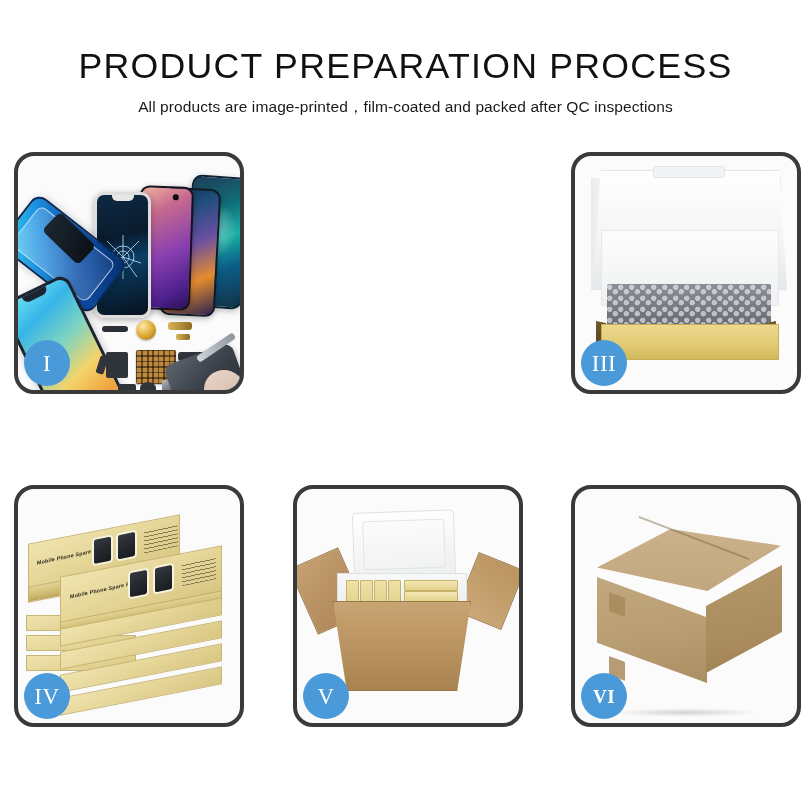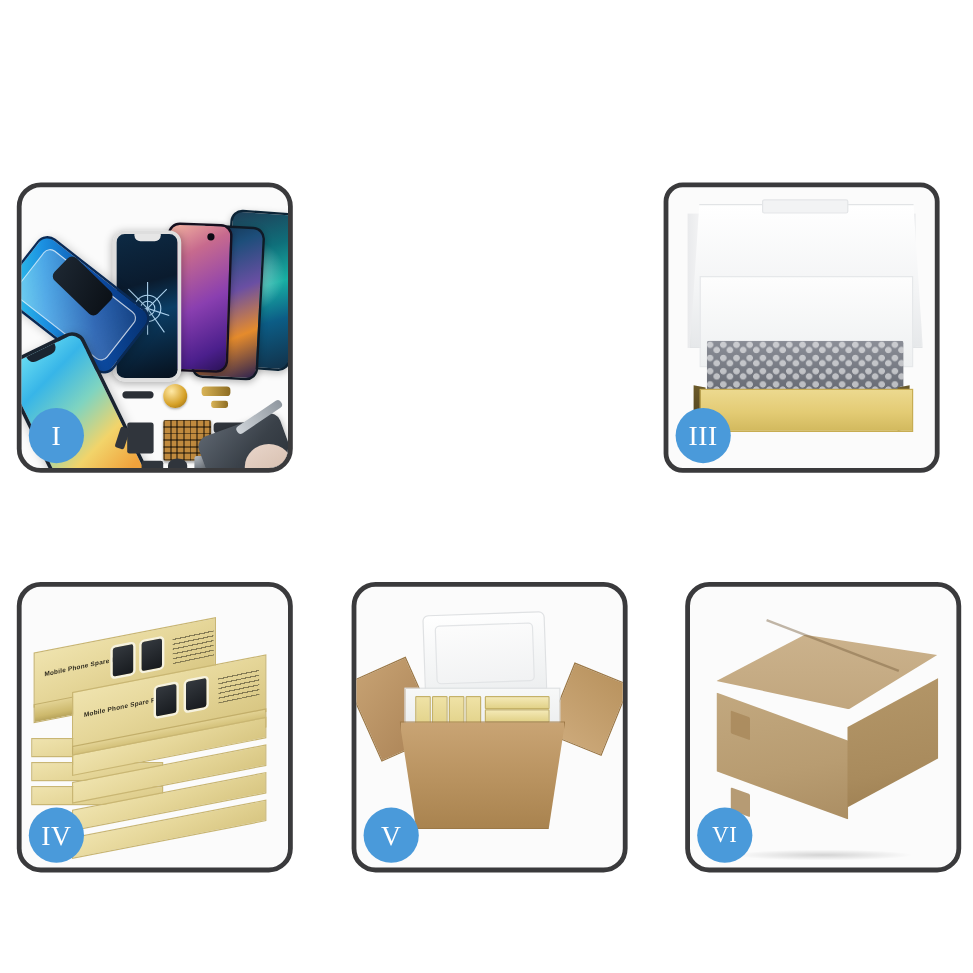--- a/index.html
+++ b/index.html
@@ -28,24 +28,24 @@
 
   
   .grid{position:absolute;left:14px;top:152px;width:788px;height:645px;}
   .panel{
     position:absolute;width:230px;height:242px;
     border:4px solid #3a3a3c;border-radius:20px;
     background:#fbfbfb;box-sizing:border-box;overflow:hidden;
   }
   .p1{left:0px;   top:0px;}
   .p2{left:279px; top:0px;}
-  .p3{left:539px; top:0px;border-radius:16px;}
+  .p3{left:557px; top:0px;}
   .p4{left:0px;   top:333px;}
   .p5{left:279px; top:333px;}
-  .p6{left:557px; top:333px;}
+  .p6{left:557px; top:333px;font-weight:bold;}
 
   .stage{position:absolute;inset:0;}
 
   .badge{
     position:absolute;left:6px;bottom:4px;
     width:46px;height:46px;border-radius:50%;
     background:#4a9ada;color:#ffffff;
     display:flex;align-items:center;justify-content:center;
     font-family:"Liberation Serif","DejaVu Serif",serif;
     font-size:23px;line-height:1;letter-spacing:.5px;
@@ -359,20 +359,24 @@
     position:absolute;left:50%;bottom:6px;transform:translateX(-50%);
     width:150px;height:9px;border-radius:50%;
     background:radial-gradient(ellipse,rgba(0,0,0,.16),rgba(0,0,0,0) 70%);
   }
 </style>
 </head>
 <body>
 
 <div id="page">
 
+  <div class="header">
+    <div class="title">PRODUCT PREPARATION PROCESS</div>
+    <div class="subtitle">All products are image-printed，film-coated and packed after QC inspections</div>
+  </div>
 
   <div class="grid">
 
     <div class="panel p1">
       <div class="stage">
         <div class="ph phA"></div>
         <div class="ph phB"></div>
         <div class="ph phC"></div>
 
         <div class="ph phD">

